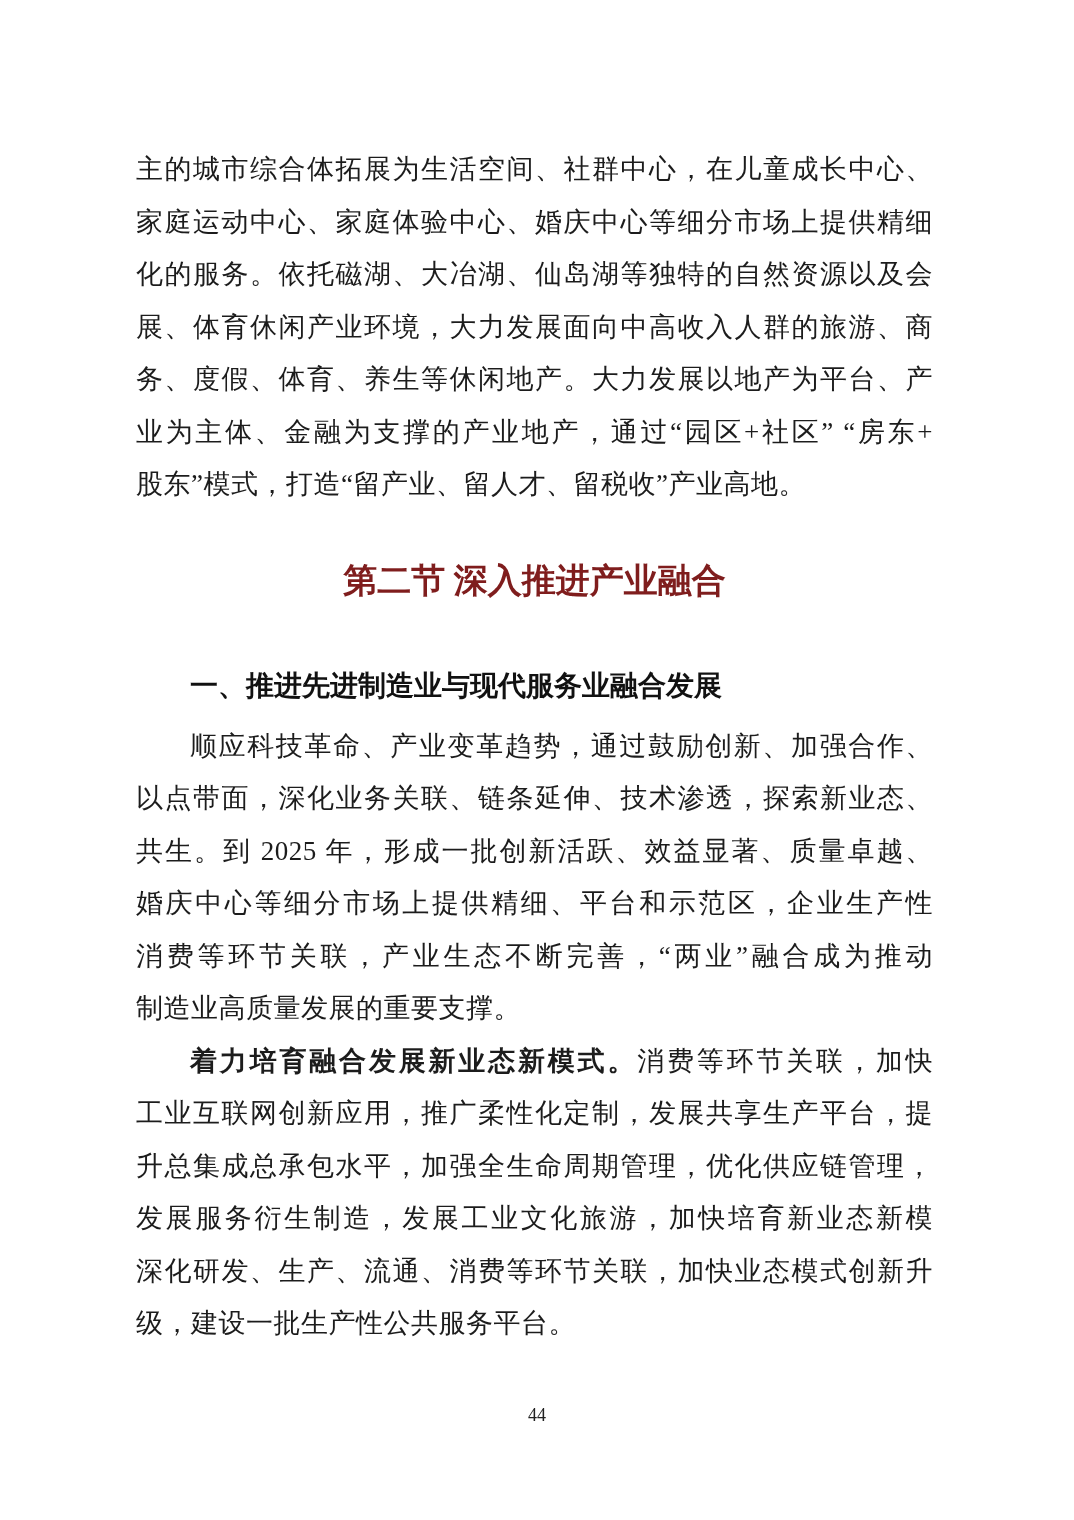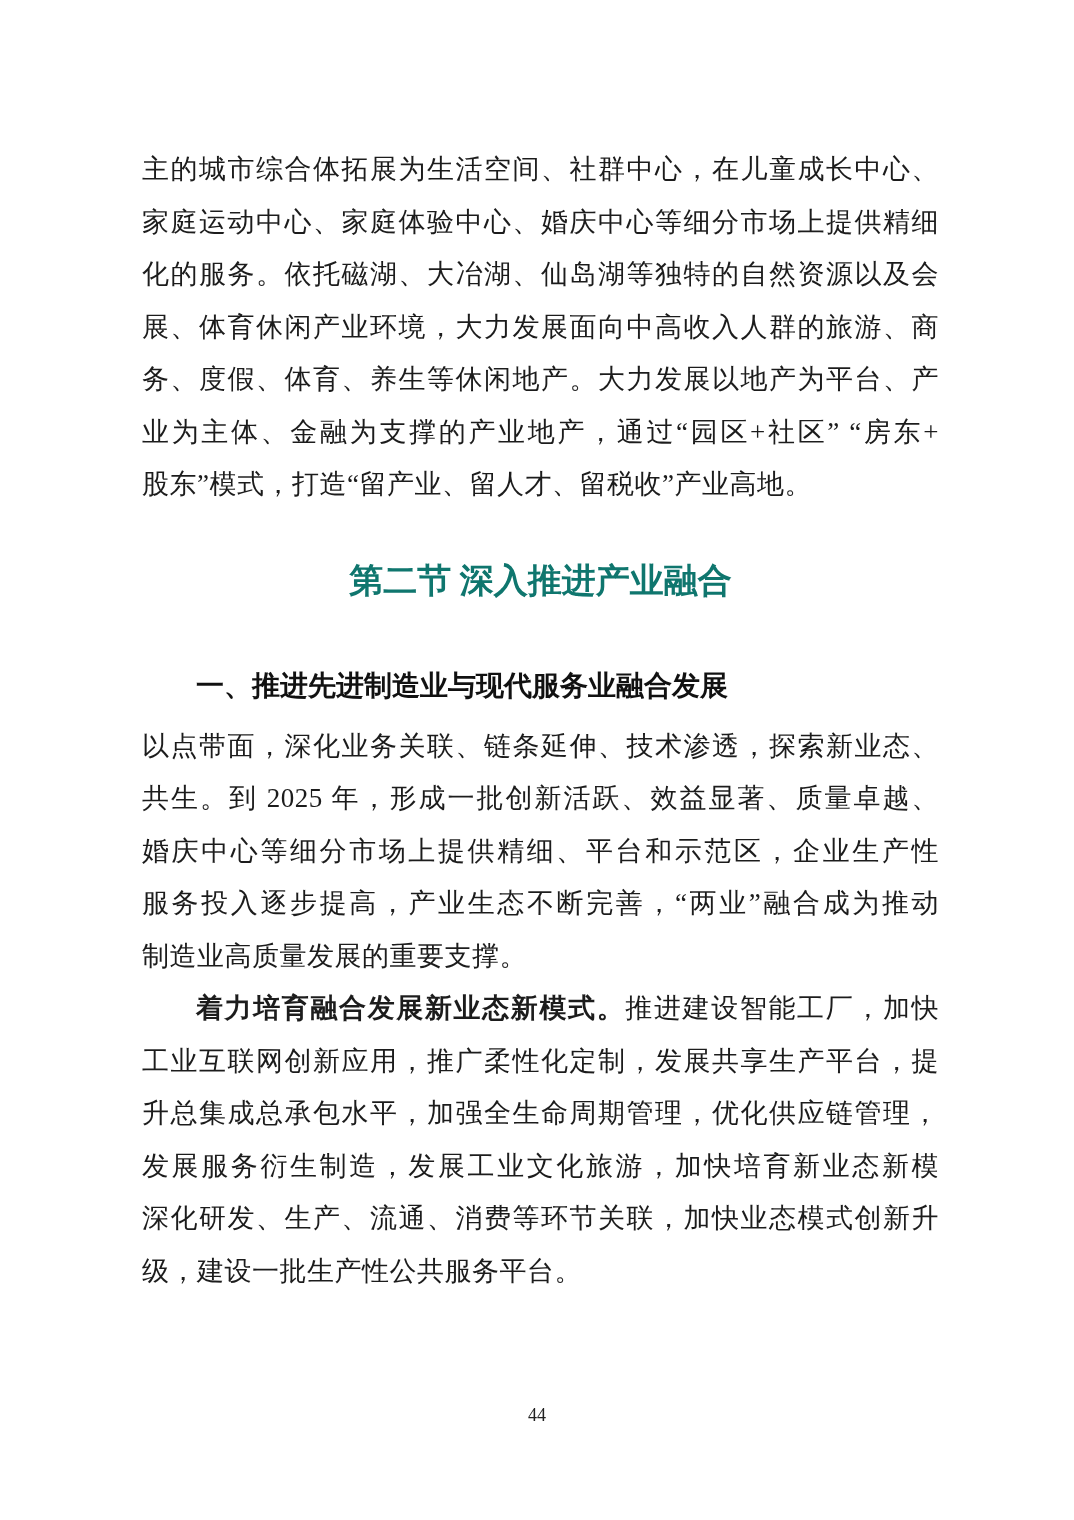--- a/index.html
+++ b/index.html
@@ -8,21 +8,21 @@
     position: relative;
     width: 1074px;
     height: 1520px;
     background: #ffffff;
     color: #1c1c1c;
     font-family: "Liberation Serif", "DejaVu Serif", serif;
     overflow: hidden;
   }
   .content {
     position: absolute;
-    left: 142px;
+    left: 136px;
     top: 143px;
     width: 797px;
   }
   .para { margin: 0; padding: 0; }
   .line {
     font-size: 27px;
     line-height: 52.5px;
     height: 52.5px;
     overflow: hidden;
     text-align: left;
@@ -36,21 +36,21 @@
   .indent { text-indent: 54px; }
   .lead { font-weight: bold; }
   .section-heading {
     margin: 46px 0 0 0;
     padding: 0;
     font-size: 34px;
     line-height: 48px;
     font-weight: bold;
     text-align: center;
     font-family: "Liberation Serif", "DejaVu Serif", serif;
-    color: #0f766e;
+    color: #7f1d1d;
   }
   .subsection-heading {
     margin: 59px 0 12px 0;
     padding: 0;
     margin-left: 54px;
     font-size: 28px;
     line-height: 44px;
     font-weight: bold;
     text-align: left;
     font-family: "Liberation Sans", "DejaVu Sans", sans-serif;
@@ -84,30 +84,31 @@
         <div class="line just">务、度假、体育、养生等休闲地产。大力发展以地产为平台、产</div>
         <div class="line just">业为主体、金融为支撑的产业地产，通过“园区+社区” “房东+</div>
         <div class="line">股东”模式，打造“留产业、留人才、留税收”产业高地。</div>
       </section>
 
     <h1 class="section-heading">第二节 深入推进产业融合</h1>
 
     <h2 class="subsection-heading">一、推进先进制造业与现代服务业融合发展</h2>
 
     <section class="para para-two">
+        <div class="line just indent">顺应科技革命、产业变革趋势，通过鼓励创新、加强合作、</div>
         <div class="line just">以点带面，深化业务关联、链条延伸、技术渗透，探索新业态、</div>
         <div class="line just">共生。到 2025 年，形成一批创新活跃、效益显著、质量卓越、</div>
         <div class="line just">婚庆中心等细分市场上提供精细、平台和示范区，企业生产性</div>
-        <div class="line just">服务投入逐步提高，产业生态不断完善，“两业”融合成为推动</div>
+        <div class="line just">消费等环节关联，产业生态不断完善，“两业”融合成为推动</div>
         <div class="line">制造业高质量发展的重要支撑。</div>
       </section>
 
     <section class="para para-three">
       <div class="line just indent">
-        <strong class="lead">着力培育融合发展新业态新模式。</strong><span>推进建设智能工厂，加快</span>
+        <strong class="lead">着力培育融合发展新业态新模式。</strong><span>消费等环节关联，加快</span>
       </div>
       <div>
           <div class="line just">工业互联网创新应用，推广柔性化定制，发展共享生产平台，提</div>
           <div class="line just">升总集成总承包水平，加强全生命周期管理，优化供应链管理，</div>
           <div class="line just">发展服务衍生制造，发展工业文化旅游，加快培育新业态新模式。</div>
           <div class="line just">深化研发、生产、流通、消费等环节关联，加快业态模式创新升</div>
           <div class="line">级，建设一批生产性公共服务平台。</div>
         </div>
     </section>
 

